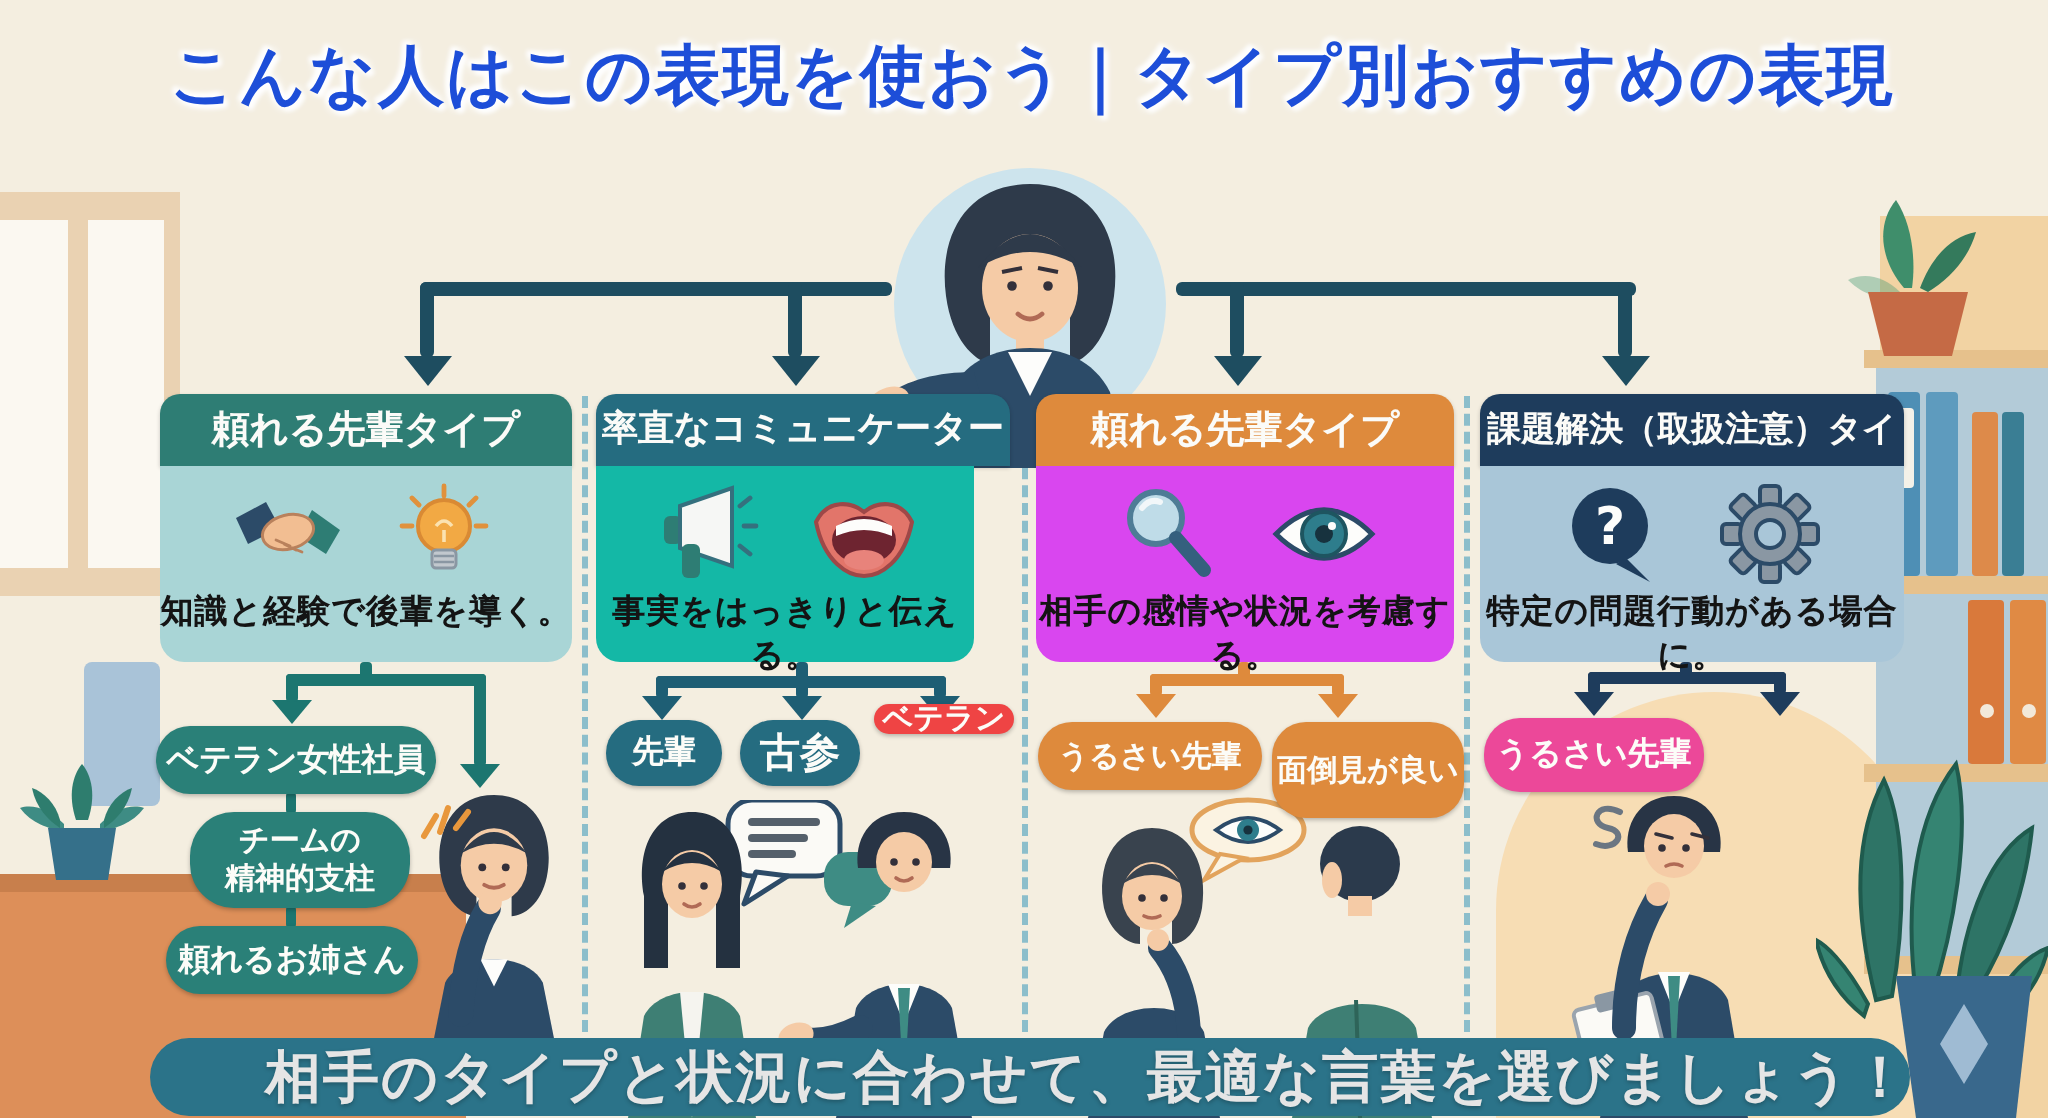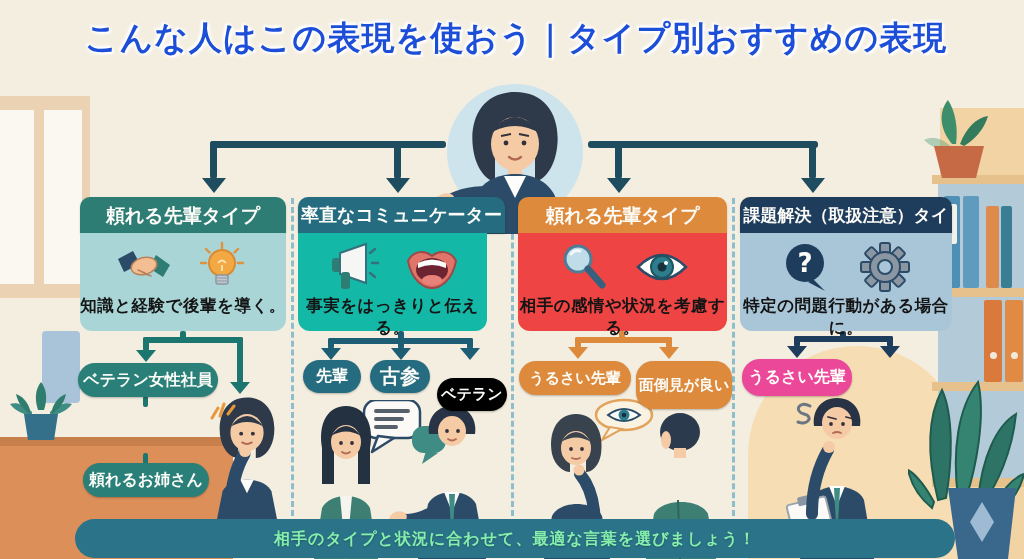--- a/index.html
+++ b/index.html
@@ -27,21 +27,21 @@
   .presenter-circle { left:447px; top:84px; width:136px; height:136px; border-radius:50%; background:#CDE4ED; z-index:1; }
 
   
   .title {
     left:4px; top:16px; width:100%; text-align:center; z-index:4;
     font-size:33px; font-weight:900; color:#1d4ed8; letter-spacing:1px;
     text-shadow:0 0 4px #fff, 0 0 6px #fff, 2px 2px 2px #fff, -2px -2px 2px #fff;
   }
   .footer {
     left:75px; top:519px; width:880px; height:39px; border-radius:20px; z-index:6;
-    color:#86efac; font-size:16px; font-weight:800; text-align:center; line-height:39px;
+    color:#e5e5e5; font-size:28px; font-weight:800; text-align:right; line-height:39px;
     letter-spacing:1px; text-shadow:0 1px 2px rgba(0,0,0,.25);
   }
 
   
   .flow { z-index:2; border-radius:3px; }
   .ah { width:0; height:0; border-left:12px solid transparent; border-right:12px solid transparent; border-top-width:15px; border-top-style:solid; z-index:2; }
 
   
   .card-header {
     top:197px; height:36px; border-radius:10px 10px 0 0; z-index:5;
@@ -181,20 +181,22 @@
   <div class="abs conn" style="left: 180px; top: 331px; width: 6px; height: 8px; background: rgb(28, 118, 112);"></div>
   <div class="abs conn" style="left: 143px; top: 337px; width: 100px; height: 6px; background: rgb(28, 118, 112);"></div>
   <div class="abs conn" style="left: 143px; top: 337px; width: 6px; height: 14px; background: rgb(28, 118, 112);"></div>
   <div class="abs ah" style="left: 136px; top: 350px; border-left-width: 10px; border-right-width: 10px; border-top-width: 12px; border-top-color: rgb(28, 118, 112);"></div>
   <div class="abs conn" style="left: 237px; top: 337px; width: 6px; height: 46px; background: rgb(28, 118, 112);"></div>
   <div class="abs ah" style="left: 230px; top: 382px; border-left-width: 10px; border-right-width: 10px; border-top-width: 12px; border-top-color: rgb(28, 118, 112);"></div>
   <div class="abs conn" style="left: 143px; top: 396px; width: 5px; height: 11px; background: rgb(28, 118, 112);"></div>
   <div class="abs conn" style="left: 143px; top: 453px; width: 5px; height: 11px; background: rgb(28, 118, 112);"></div>
 
   <div class="abs pill" style="left: 78px; top: 363px; width: 140px; height: 34px; border-radius: 17px; font-size: 16px; background: rgb(42, 128, 120);">ベテラン女性社員</div>
+  <div class="abs pill" style="left: 95px; top: 406px; width: 110px; height: 48px; border-radius: 22px; font-size: 15px; line-height: 1.3; background: rgb(42, 128, 120);">チームの
+精神的支柱</div>
   <div class="abs pill" style="left: 83px; top: 463px; width: 126px; height: 34px; border-radius: 17px; font-size: 16px; background: rgb(42, 128, 120);">頼れるお姉さん</div>
 
   <svg class="abs char" style="left:203px;top:392px;" width="88" height="140" viewBox="0 0 90 140">
     <path d="M45,4 C22,4 14,26 18,46 C21,60 30,66 36,66 L36,44 C40,30 50,30 54,44 L54,66 C60,66 69,60 72,46 C76,26 68,4 45,4 Z" fill="#2E3A4A"></path>
     <ellipse cx="45" cy="40" rx="17" ry="19" fill="#F5CBA6"></ellipse>
     <path d="M28,34 Q45,12 62,34 Q45,24 28,34 Z" fill="#2E3A4A"></path>
     <circle cx="39" cy="41" r="2" fill="#33303A"></circle>
       <circle cx="51" cy="41" r="2" fill="#33303A"></circle>
     <path d="M40,50 Q45,53 50,50" stroke="#B06A55" stroke-width="2" fill="none" stroke-linecap="round"></path>
     <path d="M12,140 L20,100 C28,84 62,84 70,100 L78,140 Z" fill="#2C4B68"></path>
@@ -229,21 +231,21 @@
   <div class="abs conn" style="left: 328px; top: 338px; width: 145px; height: 6px; background: rgb(30, 94, 116);"></div>
   <div class="abs conn" style="left: 328px; top: 338px; width: 6px; height: 11px; background: rgb(30, 94, 116);"></div>
   <div class="abs conn" style="left: 398px; top: 338px; width: 6px; height: 11px; background: rgb(30, 94, 116);"></div>
   <div class="abs conn" style="left: 467px; top: 338px; width: 6px; height: 11px; background: rgb(30, 94, 116);"></div>
   <div class="abs ah" style="left: 321px; top: 348px; border-left-width: 10px; border-right-width: 10px; border-top-width: 12px; border-top-color: rgb(30, 94, 116);"></div>
   <div class="abs ah" style="left: 391px; top: 348px; border-left-width: 10px; border-right-width: 10px; border-top-width: 12px; border-top-color: rgb(30, 94, 116);"></div>
   <div class="abs ah" style="left: 460px; top: 348px; border-left-width: 10px; border-right-width: 10px; border-top-width: 12px; border-top-color: rgb(30, 94, 116);"></div>
 
   <div class="abs pill" style="left: 303px; top: 360px; width: 58px; height: 33px; border-radius: 17px; font-size: 16px; background: rgb(37, 108, 128);">先輩</div>
   <div class="abs pill" style="left: 370px; top: 360px; width: 60px; height: 33px; border-radius: 17px; font-size: 20px; background: rgb(37, 108, 128); text-align: center;">古参</div>
-  <div class="abs pill" style="left: 437px; top: 378px; width: 70px; height: 33px; border-radius: 17px; font-size: 15px; background: #000000;">ベテラン</div>
+  <div class="abs pill" style="left: 437px; top: 352px; width: 70px; height: 15px; border-radius: 17px; font-size: 15px; background: #ef4444;">ベテラン</div>
 
   <svg class="abs char" style="left:300px;top:400px;" width="205" height="159" viewBox="0 0 205 159">
     <rect x="64" y="0" width="56" height="38" rx="12" fill="#FBFAF6" stroke="#2C4B68" stroke-width="2.5"></rect>
     <path d="M78,36 L72,52 L94,38 Z" fill="#FBFAF6" stroke="#2C4B68" stroke-width="2.5" stroke-linejoin="round"></path>
     <rect x="74" y="9" width="36" height="4" rx="2" fill="#55606B"></rect>
     <rect x="74" y="17" width="30" height="4" rx="2" fill="#55606B"></rect>
     <rect x="74" y="25" width="24" height="4" rx="2" fill="#55606B"></rect>
     <rect x="112" y="26" width="34" height="27" rx="12" fill="#3E8C84"></rect>
     <path d="M126,51 L122,64 L138,53 Z" fill="#3E8C84"></path>
     <path d="M46,6 C26,6 18,26 22,48 L22,84 L34,84 L34,50 C38,36 54,36 58,50 L58,84 L70,84 L70,48 C74,26 66,6 46,6 Z" fill="#243140"></path>
@@ -260,21 +262,21 @@
       <circle cx="158" cy="31" r="1.9" fill="#33303A"></circle>
     <path d="M148,39 Q152,42 156,39" stroke="#B06A55" stroke-width="1.8" fill="none" stroke-linecap="round"></path>
     <path d="M118,159 L128,104 C136,88 168,88 176,104 L186,159 Z" fill="#2C4B68"></path>
     <path d="M144,92 L152,112 L160,92 Z" fill="#FDFDFB"></path>
     <path d="M149,94 L155,94 L153,130 L151,130 Z" fill="#3E8C84"></path>
     <path d="M130,114 Q114,122 102,120" stroke="#2C4B68" stroke-width="13" fill="none" stroke-linecap="round"></path>
     <ellipse cx="98" cy="118" rx="9" ry="6.5" fill="#F5CBA6" transform="rotate(-18 98 118)"></ellipse>
   </svg>
 
   <div class="abs card-header" style="left: 518px; width: 209px; font-size: 19px; background: rgb(222, 138, 60);">頼れる先輩タイプ</div>
-  <div class="abs card-body" style="left: 518px; width: 209px; background: #ef4444;">
+  <div class="abs card-body" style="left: 518px; width: 209px; background: #d946ef;">
     <div class="icon-row">
       <svg width="52" height="52" viewBox="0 0 52 52">
         <circle cx="20" cy="18" r="13" fill="#BFDCE8" stroke="#4E7C96" stroke-width="3"></circle>
         <path d="M13,13 q4,-5 9,-3" stroke="#F2F7F9" stroke-width="3" fill="none" stroke-linecap="round"></path>
         <path d="M30,28 L44,44" stroke="#35607E" stroke-width="7" stroke-linecap="round"></path>
       </svg>
       <svg width="52" height="52" viewBox="0 0 52 52">
         <path d="M2,26 Q26,2 50,26 Q26,50 2,26 Z" fill="#FDFDFB" stroke="#2C4B68" stroke-width="2.5"></path>
         <circle cx="26" cy="26" r="11" fill="#2E7D8C" stroke="#1E5560" stroke-width="2"></circle>
         <circle cx="26" cy="26" r="4.5" fill="#17323E"></circle>

